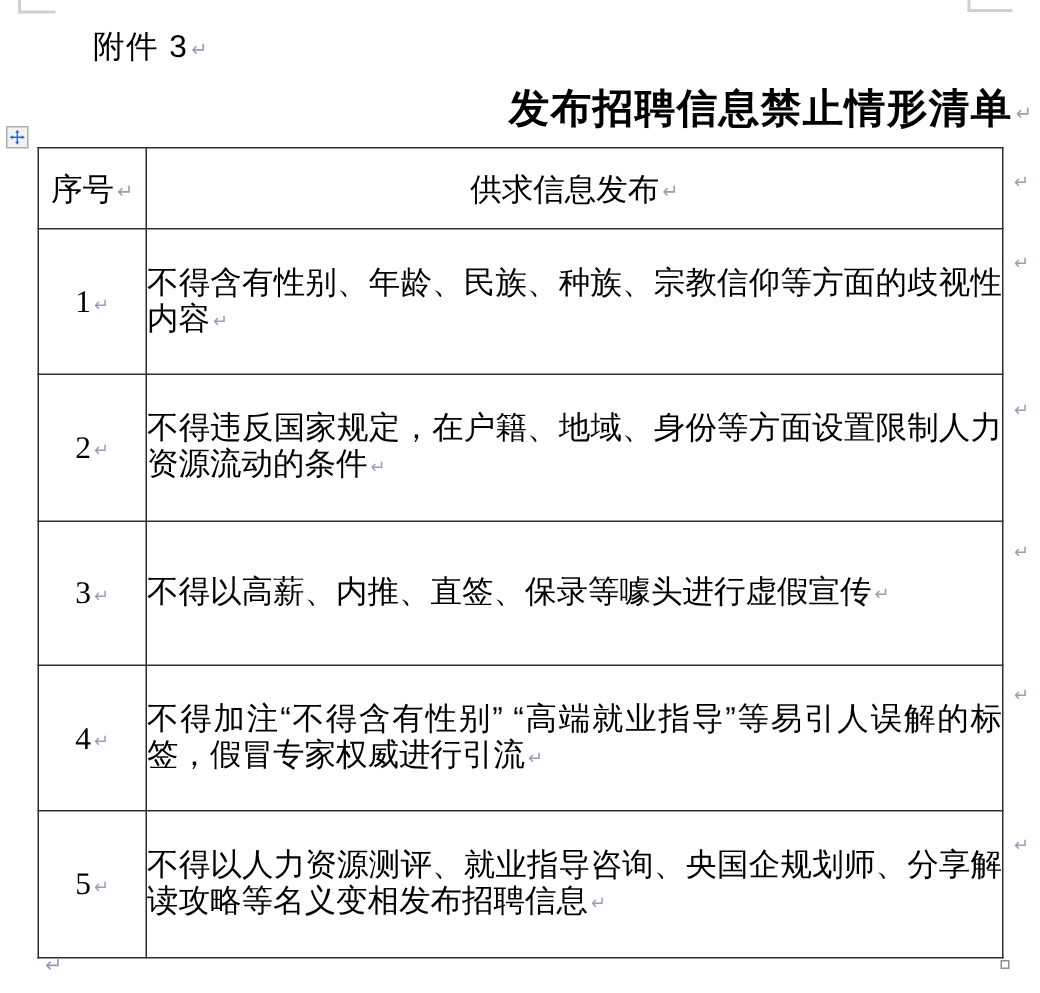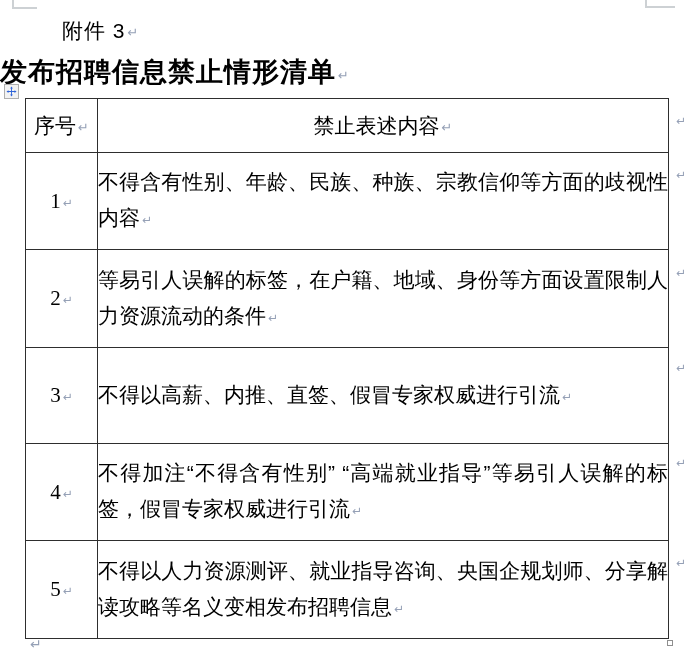--- a/index.html
+++ b/index.html
@@ -7,40 +7,40 @@
     width:693px;height:662px;position:relative;background:#ffffff;
     font-family:"Liberation Sans","DejaVu Sans",sans-serif;
     color:#000;overflow:hidden;
   }
   
   .crop{position:absolute;top:0;}
   .crop-left{left:12px;width:23px;height:7px;border-left:2px solid #cdd1d4;border-bottom:2px solid #cdd1d4;}
   .crop-right{left:645px;width:28px;height:6px;border-left:2px solid #cdd1d4;border-bottom:2px solid #cdd1d4;}
 
   .attachment{position:absolute;left:62px;top:17px;font-size:21px;letter-spacing:1px;}
-  .doc-title{position:absolute;left:0;top:54px;width:689px;text-align:left;
+  .doc-title{position:absolute;left:0;top:54px;width:689px;text-align:right;
     font-size:27px;font-weight:bold;letter-spacing:1px;}
 
   .pmark{color:#95a0b6;font-size:13px;margin-left:2px;font-weight:normal;
     font-family:"DejaVu Sans","DejaVu Sans Mono",sans-serif;vertical-align:1px;}
 
   .move-handle{position:absolute;left:4px;top:84px;width:15px;height:15px;
     border:1px solid #aeaeae;background:#f2f2f2;box-sizing:border-box;
     display:flex;align-items:center;justify-content:center;cursor:move;}
   .move-handle svg{width:11px;height:11px;display:block;}
 
   table.doc-table{position:absolute;left:25px;top:98px;width:643px;
     border-collapse:collapse;table-layout:fixed;}
   .doc-table td,.doc-table th{border:1.5px solid #2e2e2e;padding:0;vertical-align:middle;
     font-weight:normal;}
   .col-no{width:72px;}
   .col-content{width:571px;}
   .hcell{text-align:center;font-weight:bold;font-size:21px;}
   .num-cell{text-align:center;font-size:21px;font-family:"Liberation Serif","DejaVu Serif",serif;}
-  .content-cell{font-size:21px;line-height:36px;text-align:justify;text-justify:inter-character;
+  .content-cell{font-size:21px;line-height:24px;text-align:justify;text-justify:inter-character;
     padding:0 4px 0 6px;}
   .content-cell .pmark,.num-cell .pmark{font-size:12px;}
 
   .rowmark{position:absolute;left:676px;color:#95a0b6;font-size:12px;
     font-family:"DejaVu Sans",sans-serif;}
   .rm-h{top:114px;} .rm-1{top:168px;} .rm-2{top:266px;} .rm-3{top:361px;}
   .rm-4{top:456px;} .rm-5{top:556px;}
 
   .end-pmark{position:absolute;left:30px;top:636px;color:#95a0b6;font-size:14px;
     font-family:"DejaVu Sans",sans-serif;}
@@ -75,45 +75,45 @@
     <colgroup>
         <col class="col-no">
         <col class="col-content">
       </colgroup>
     <tbody>
         <tr style="height:54px;">
       <th class="hcell">
         <span>序号</span><span class="pmark">↵</span>
       </th>
       <th class="hcell">
-        <span>禁止表述内容</span><span class="pmark">↵</span>
+        <span>供求信息发布</span><span class="pmark">↵</span>
       </th>
     </tr>
     <tr style="height:97px;">
       <td class="num-cell">
         <span>1</span><span class="pmark">↵</span>
       </td>
       <td class="content-cell">
         <span>不得含有性别、年龄、民族、种族、宗教信仰等方面的歧视性内容</span><span class="pmark">↵</span>
       </td>
     </tr>
     <tr style="height:98px;">
       <td class="num-cell">
         <span>2</span><span class="pmark">↵</span>
       </td>
       <td class="content-cell">
-        <span>等易引人误解的标签，在户籍、地域、身份等方面设置限制人力资源流动的条件</span><span class="pmark">↵</span>
+        <span>不得违反国家规定，在户籍、地域、身份等方面设置限制人力资源流动的条件</span><span class="pmark">↵</span>
       </td>
     </tr>
     <tr style="height:96px;">
       <td class="num-cell">
         <span>3</span><span class="pmark">↵</span>
       </td>
       <td class="content-cell">
-        <span>不得以高薪、内推、直签、假冒专家权威进行引流</span><span class="pmark">↵</span>
+        <span>不得以高薪、内推、直签、保录等噱头进行虚假宣传</span><span class="pmark">↵</span>
       </td>
     </tr>
     <tr style="height:97px;">
       <td class="num-cell">
         <span>4</span><span class="pmark">↵</span>
       </td>
       <td class="content-cell">
         <span>不得加注“不得含有性别” “高端就业指导”等易引人误解的标签，假冒专家权威进行引流</span><span class="pmark">↵</span>
       </td>
     </tr>

